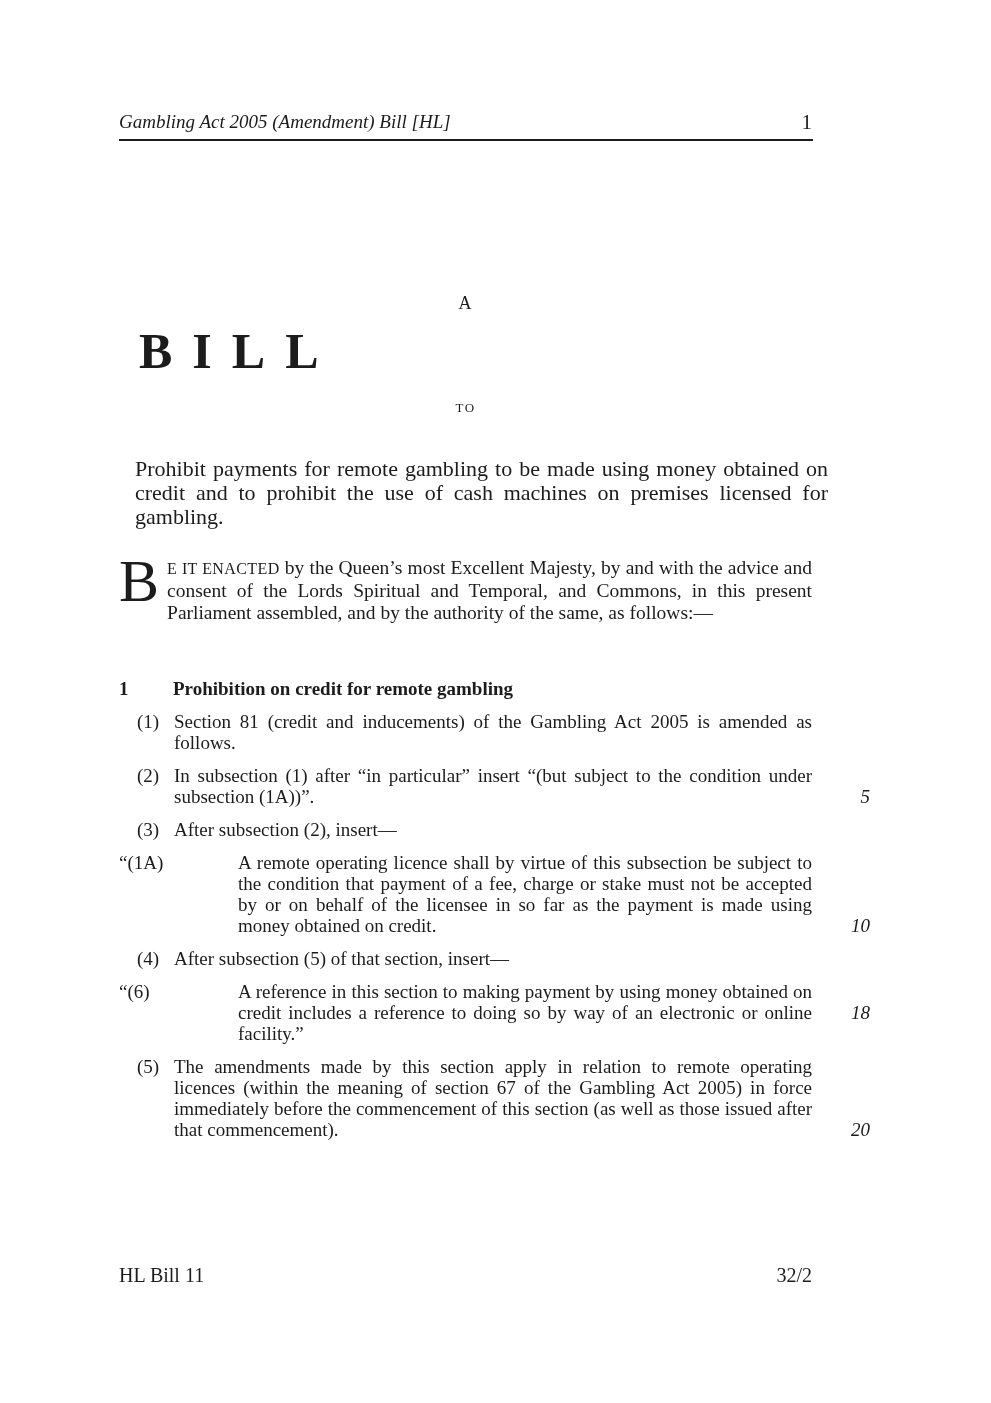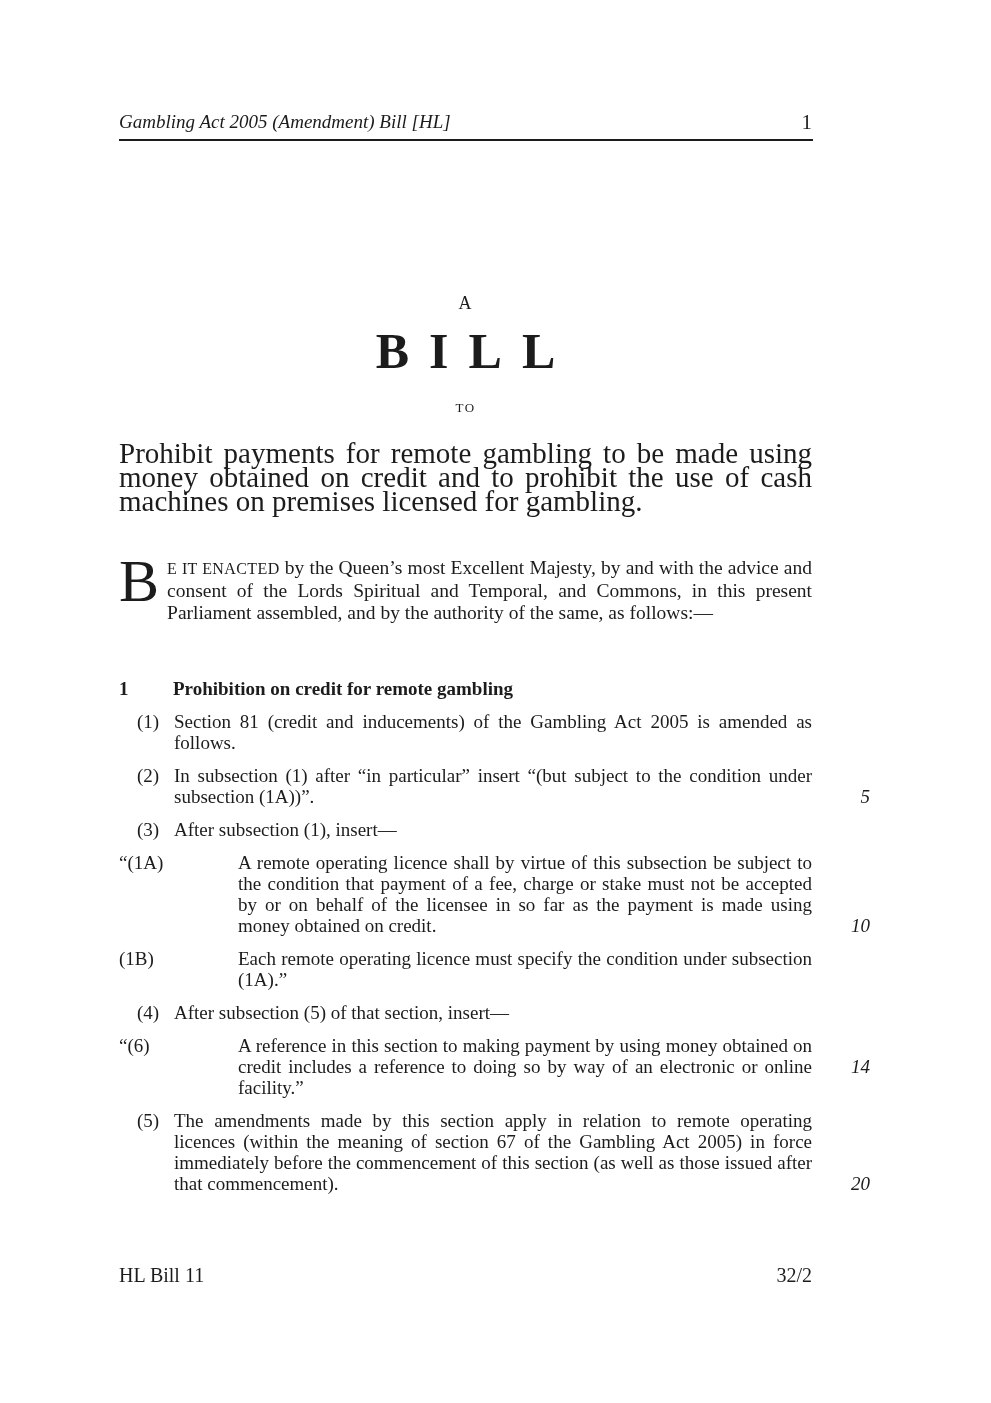--- a/index.html
+++ b/index.html
@@ -25,32 +25,32 @@
     background: var(--ink, #1c1c1c);
   }
 
   
   .word-a {
     position: absolute; left: 119px; top: 293px; width: 693px;
     text-align: center; font-size: 18px; letter-spacing: 1px;
   }
   .word-bill {
     position: absolute; left: 119px; top: 326px; width: 693px;
-    text-align: center; font-size: 50px; line-height: 50px; font-weight: 700;
+    text-align: left; font-size: 50px; line-height: 50px; font-weight: 700;
     letter-spacing: 20px; text-indent: 20px;
   }
   .word-to {
     position: absolute; left: 119px; top: 400px; width: 693px;
     text-align: center; font-size: 13px; letter-spacing: 1.5px;
   }
 
   
   .long-title {
-    position: absolute; left: 119px; top: 441px; width: 693px; margin: 0;
-    font-size: 29px; line-height: 24px; text-align: justify;
+    position: absolute; left: 119px; top: 441px; width: 693px; margin: 16px;
+    font-size: 22px; line-height: 24px; text-align: justify;
   }
 
   
   .enacting {
     position: absolute; left: 119px; top: 557px; width: 693px; margin: 0;
     font-size: 19.5px; line-height: 22px; text-align: justify;
   }
   .dropcap {
     float: left; font-size: 60px; line-height: 44px; padding: 2px 8px 0 0;
   }
@@ -111,39 +111,36 @@
     <div class="block">
       <span class="label">(1)</span><span>Section 81 (credit and inducements) of the Gambling Act 2005 is amended as follows.</span>
     </div>
 
     <div class="block">
       <span class="label">(2)</span><span>In subsection (1) after “in particular” insert “(but subject to the condition under subsection (1A))”.</span>
       <span class="ln ln-bottom">5</span>
     </div>
 
     <div class="block">
-      <span class="label">(3)</span><span>After subsection (1), insert—</span>
+      <span class="label">(3)</span><span>After subsection (2), insert—</span>
     </div>
 
     <div class="block nested">
       <span class="label">“(1A)</span><span>A remote operating licence shall by virtue of this subsection be subject to the condition that payment of a fee, charge or stake must not be accepted by or on behalf of the licensee in so far as the payment is made using money obtained on credit.</span>
       <span class="ln ln-bottom">10</span>
     </div>
 
-    <div class="block nested">
-      <span class="label">(1B)</span><span>Each remote operating licence must specify the condition under subsection (1A).”</span>
-    </div>
 
     <div class="block">
       <span class="label">(4)</span><span>After subsection (5) of that section, insert—</span>
     </div>
 
     <div class="block nested">
       <span class="label">“(6)</span><span>A reference in this section to making payment by using money obtained on credit includes a reference to doing so by way of an electronic or online facility.”</span>
-      <span class="ln ln-line2">14</span>
+      <span class="ln ln-line2">18</span>
     </div>
 
     <div class="block">
       <span class="label">(5)</span><span>The amendments made by this section apply in relation to remote operating licences (within the meaning of section 67 of the Gambling Act 2005) in force immediately before the commencement of this section (as well as those issued after that commencement).</span>
       <span class="ln ln-bottom">20</span>
     </div>
 
   </div>
 
   <div class="footer">

